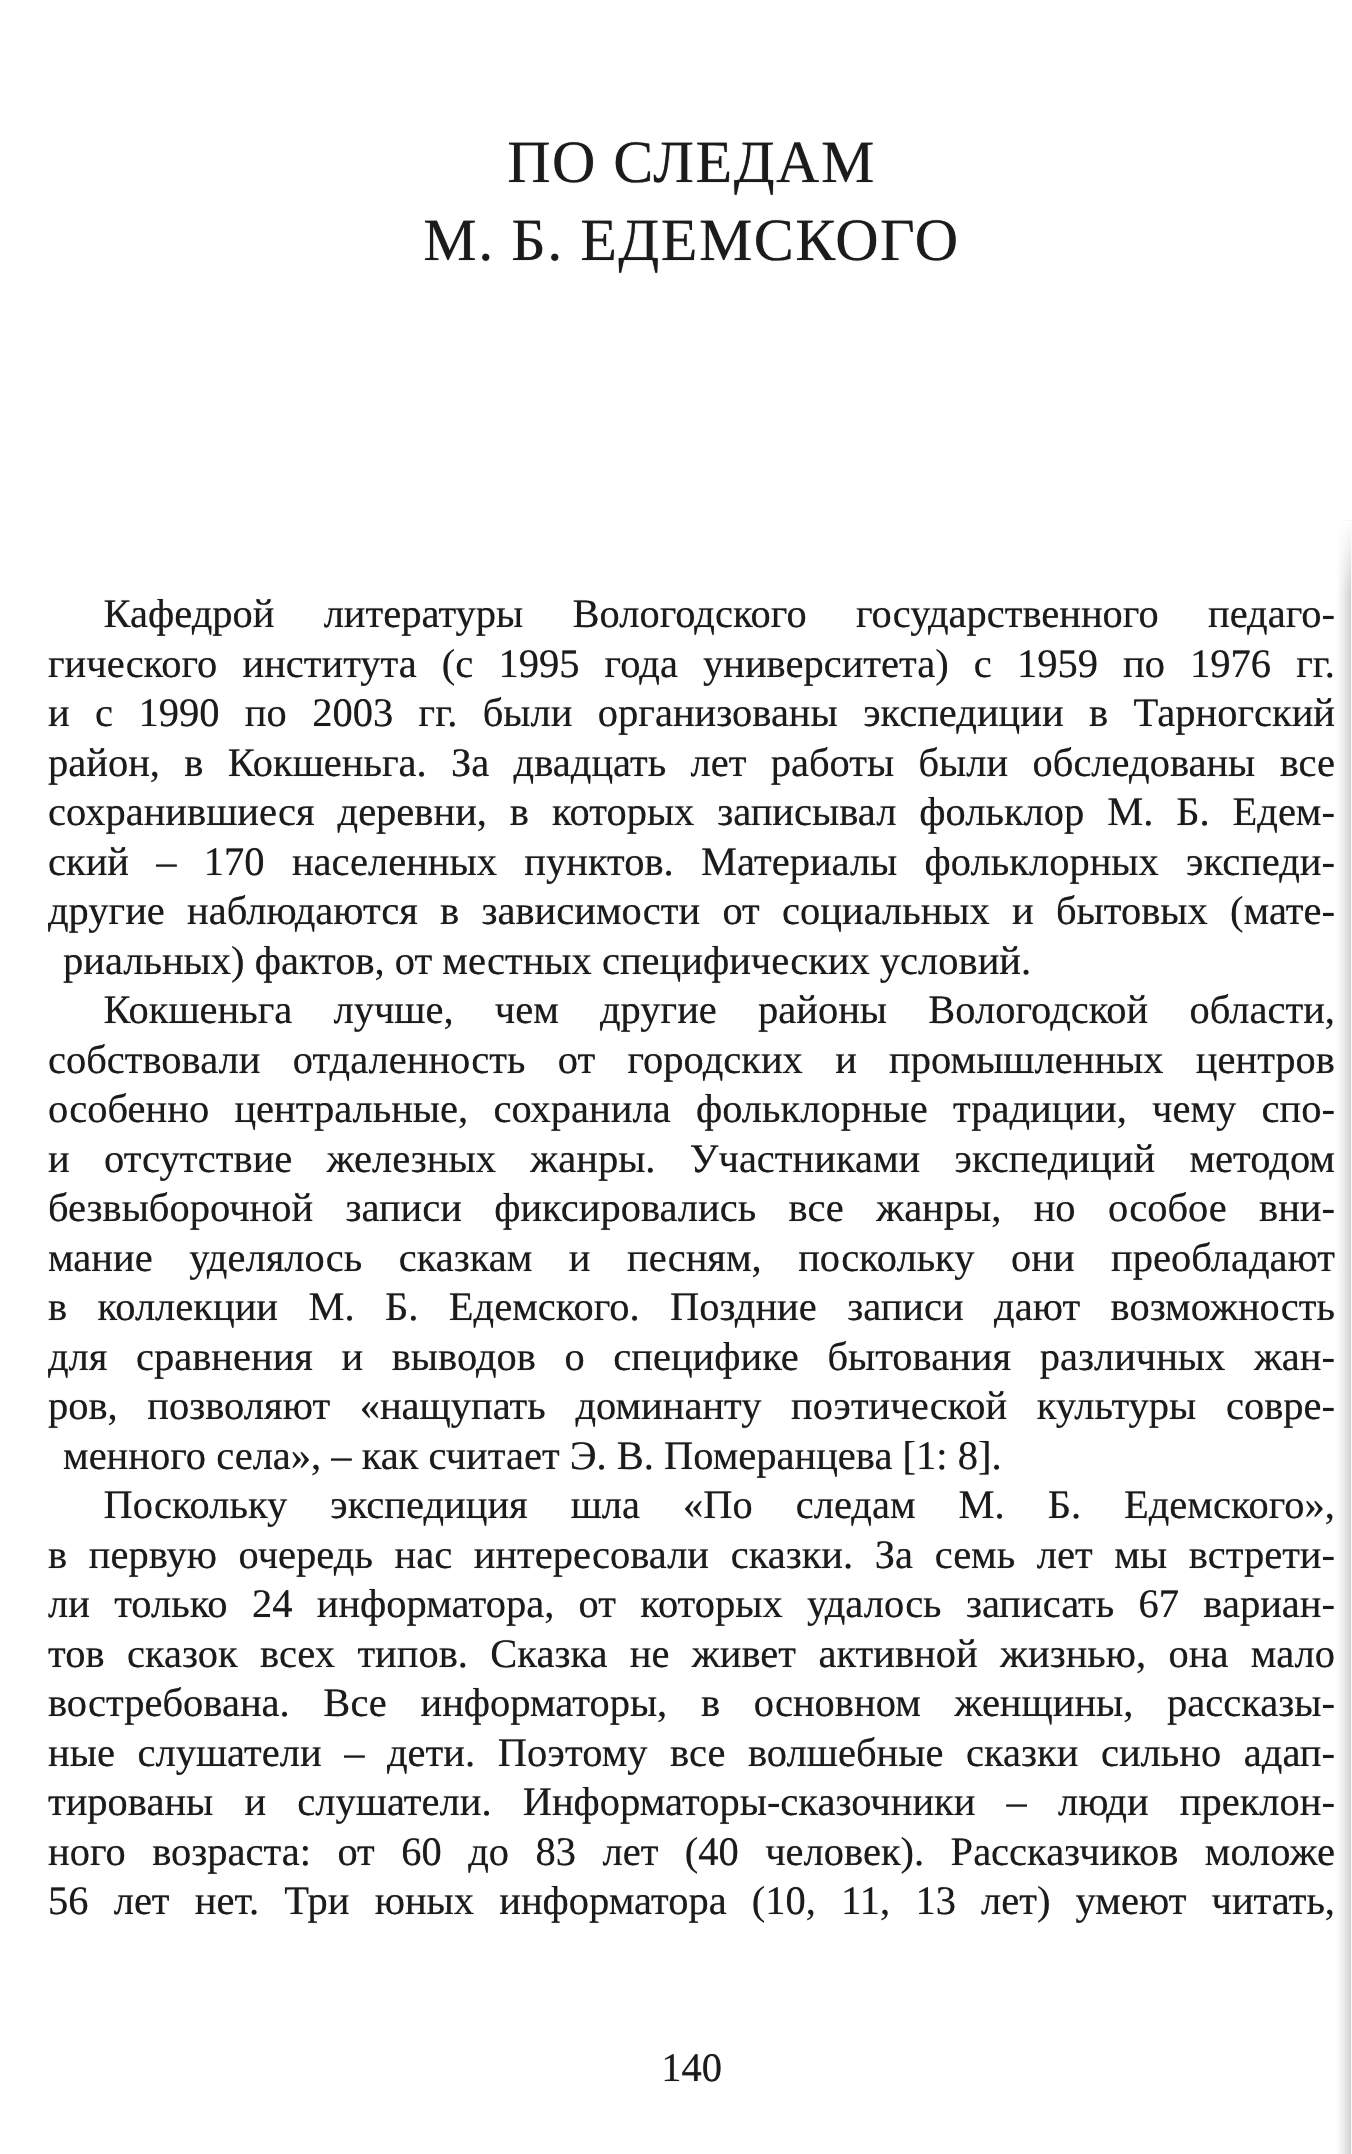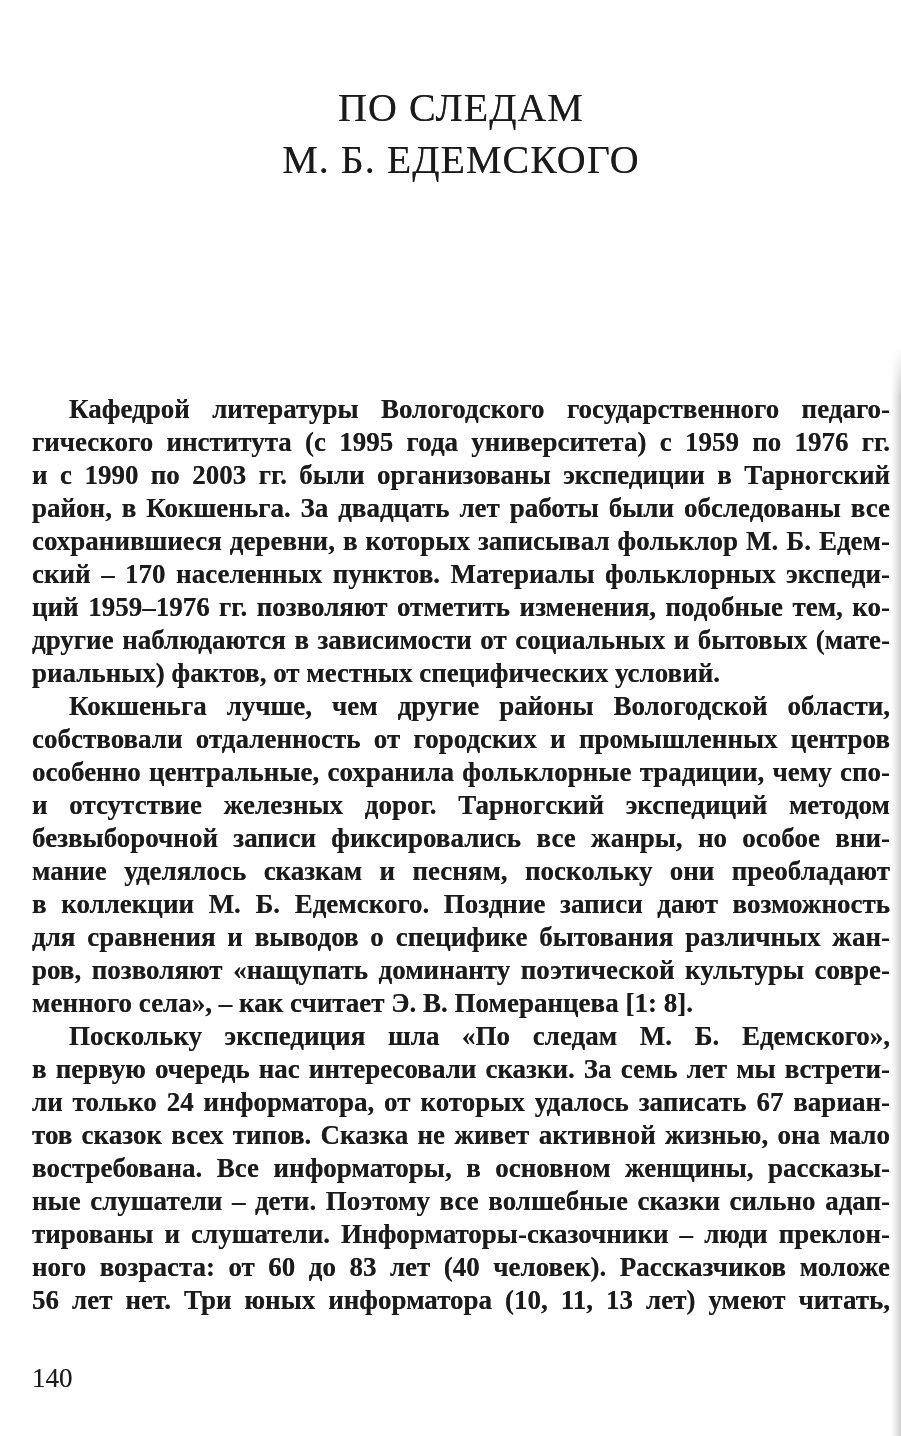--- a/index.html
+++ b/index.html
@@ -31,37 +31,38 @@
   }
   
   .body-text{
     position:absolute;
     top:393px;
     left:32px;
     width:858px;
     font-size:27px;
     text-shadow:0 0 0.5px rgba(0,0,0,0.6);
   }
-  .paragraph{margin:0;padding:0;font-weight:bold;}
+  .paragraph{margin:0;padding:0;}
   .line{
     height:33px;
     line-height:33px;
     text-align:justify;
     text-align-last:justify;
     overflow:hidden;
     white-space:normal;
   }
   .line.first{text-indent:37px;}
-  .line.end{text-align-last:left;}
+  .line.end{text-align-last:left;margin-left:10px;}
   
   .pagenum{
     position:absolute;
     top:1362px;
     left:32px;
     width:858px;
+    text-align:center;
     font-size:27px;
     line-height:33px;
     text-shadow:0 0 0.5px rgba(0,0,0,0.6);
   }
   
   .scan-shadow{
     position:absolute;
     top:347px;
     right:0;
     bottom:0;
@@ -89,29 +90,28 @@
   </div>
 
   <div class="body-text">
       <div class="paragraph">
         <div class="line first">Кафедрой литературы Вологодского государственного педаго-</div>
         <div class="line">гического института (с 1995 года университета) с 1959 по 1976 гг.</div>
         <div class="line">и с 1990 по 2003 гг. были организованы экспедиции в Тарногский</div>
         <div class="line">район, в Кокшеньга. За двадцать лет работы были обследованы все</div>
         <div class="line">сохранившиеся деревни, в которых записывал фольклор М. Б. Едем-</div>
         <div class="line">ский – 170 населенных пунктов. Материалы фольклорных экспеди-</div>
-        <div class="line">ций 1959–1976 гг. позволяют отметить изменения, подобные тем, ко-</div>
         <div class="line">другие наблюдаются в зависимости от социальных и бытовых (мате-</div>
         <div class="line end">риальных) фактов, от местных специфических условий.</div>
       </div>
       <div class="paragraph">
         <div class="line first">Кокшеньга лучше, чем другие районы Вологодской области,</div>
         <div class="line">собствовали отдаленность от городских и промышленных центров</div>
         <div class="line">особенно центральные, сохранила фольклорные традиции, чему спо-</div>
-        <div class="line">и отсутствие железных дорог. Тарногский экспедиций методом</div>
+        <div class="line">и отсутствие железных жанры. Участниками экспедиций методом</div>
         <div class="line">безвыборочной записи фиксировались все жанры, но особое вни-</div>
         <div class="line">мание уделялось сказкам и песням, поскольку они преобладают</div>
         <div class="line">в коллекции М. Б. Едемского. Поздние записи дают возможность</div>
         <div class="line">для сравнения и выводов о специфике бытования различных жан-</div>
         <div class="line">ров, позволяют «нащупать доминанту поэтической культуры совре-</div>
         <div class="line end">менного села», – как считает Э. В. Померанцева [1: 8].</div>
       </div>
       <div class="paragraph">
         <div class="line first">Поскольку экспедиция шла «По следам М. Б. Едемского»,</div>
         <div class="line">в первую очередь нас интересовали сказки. За семь лет мы встрети-</div>

